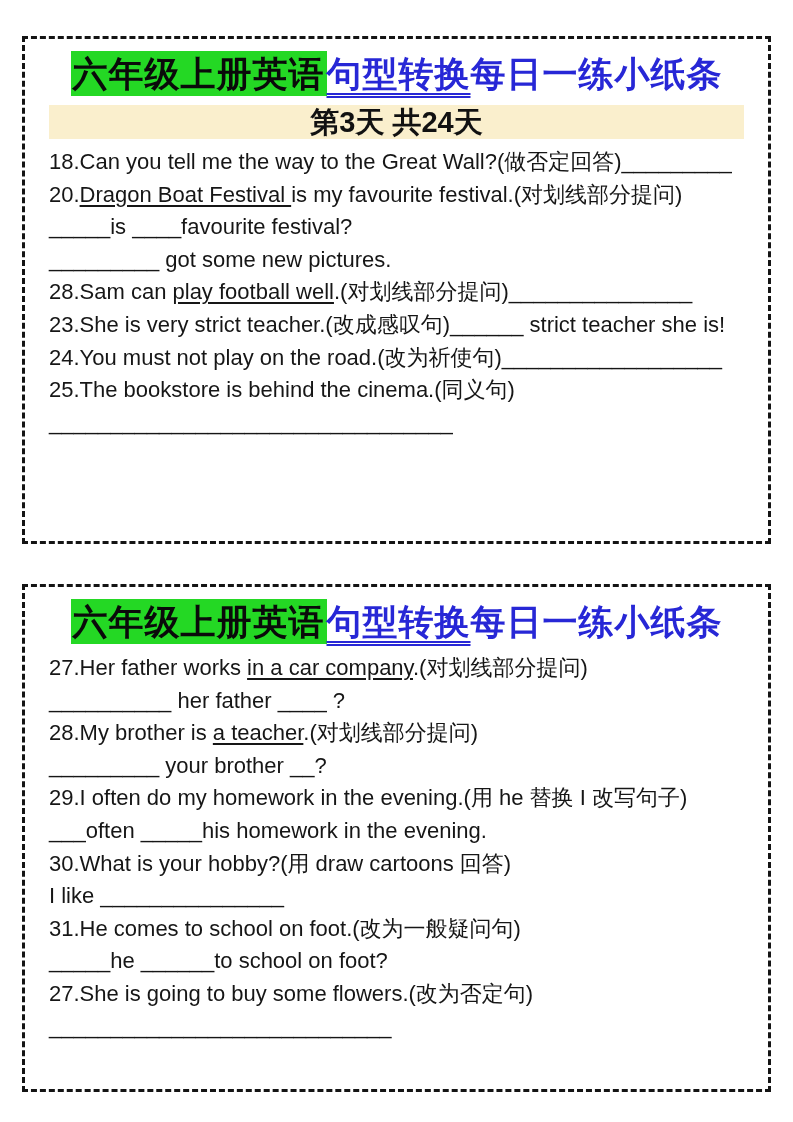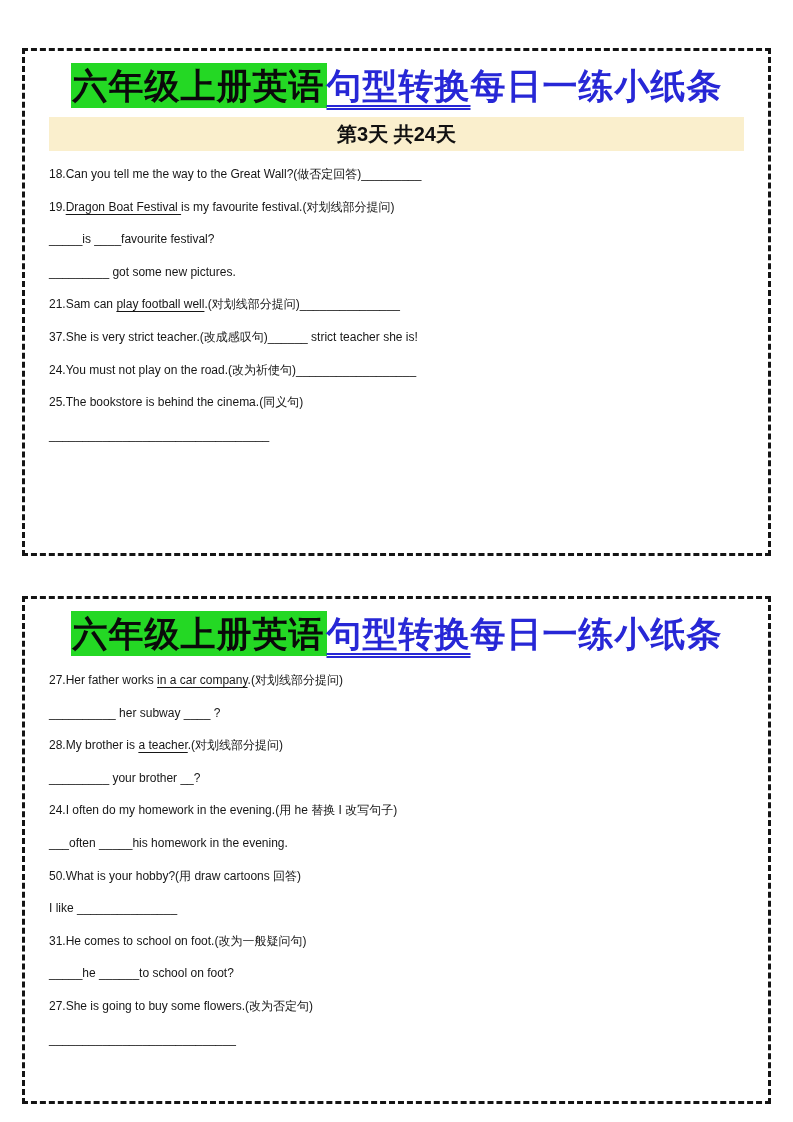--- a/index.html
+++ b/index.html
@@ -11,21 +11,21 @@
   }
   *{margin:0;padding:0;box-sizing:border-box;}
   html,body{background:#ffffff;}
   body{
     width:793px;height:1122px;
     font-family:"Liberation Sans","DejaVu Sans",sans-serif;
     color:var(--text);
   }
   .page{
     width:793px;height:1122px;
-    padding-top:48px;
+    padding-top:36px;
   }
   .card{
     width:749px;
     height:508px;
     margin:0 auto;
     border:3px dashed var(--border);
     padding:12px 24px 8px 24px;
     background:#ffffff;
   }
   .card + .card{margin-top:40px;}
@@ -50,27 +50,27 @@
     text-decoration-thickness:2px;
     text-underline-offset:7px;
   }
   .title-rest{color:var(--title-text);}
   .day-banner{
     margin-top:8px;
     background:var(--banner-bg);
     height:34px;
     line-height:34px;
     text-align:center;
-    font-size:20px;
+    font-size:29px;
     font-weight:700;
     color:#111;
   }
   .lines{margin-top:7px;}
   .line{
-    font-size:12px;
+    font-size:22px;
     line-height:32.6px;
     white-space:nowrap;
     color:var(--text);
   }
   .u{
     text-decoration-line:underline;
     text-decoration-color:var(--text);
     text-decoration-thickness:1.5px;
     text-underline-offset:3px;
     text-decoration:underline;
@@ -80,43 +80,43 @@
 <body>
 
 <div class="page">
   <div class="card">
     <div class="card-title">
       <span class="title-highlight">六年级上册英语</span><span class="title-underlined">句型转换</span><span class="title-rest">每日一练小纸条</span>
     </div>
     <div class="day-banner">第3天 共24天</div>
     <div class="lines">
         <div class="line"><span>18.Can you tell me the way to the Great Wall?(做否定回答)_________</span></div>
-        <div class="line"><span>19.</span><span class="u">Dragon Boat Festival </span><span>is my favourite festival.(对划线部分提问)</span></div>
+        <div class="line"><span>20.</span><span class="u">Dragon Boat Festival </span><span>is my favourite festival.(对划线部分提问)</span></div>
         <div class="line"><span>_____is ____favourite festival?</span></div>
         <div class="line"><span>_________ got some new pictures.</span></div>
-        <div class="line"><span>21.Sam can </span><span class="u">play football well</span><span>.(对划线部分提问)_______________</span></div>
-        <div class="line"><span>37.She is very strict teacher.(改成感叹句)______ strict teacher she is!</span></div>
+        <div class="line"><span>28.Sam can </span><span class="u">play football well</span><span>.(对划线部分提问)_______________</span></div>
+        <div class="line"><span>23.She is very strict teacher.(改成感叹句)______ strict teacher she is!</span></div>
         <div class="line"><span>24.You must not play on the road.(改为祈使句)__________________</span></div>
         <div class="line"><span>25.The bookstore is behind the cinema.(同义句)</span></div>
         <div class="line"><span>_________________________________</span></div>
       </div>
   </div>
 
   <div class="card">
     <div class="card-title">
       <span class="title-highlight">六年级上册英语</span><span class="title-underlined">句型转换</span><span class="title-rest">每日一练小纸条</span>
     </div>
     <div class="lines">
         <div class="line"><span>27.Her father works </span><span class="u">in a car company</span><span>.(对划线部分提问)</span></div>
-        <div class="line"><span>__________ her subway ____ ?</span></div>
+        <div class="line"><span>__________ her father ____ ?</span></div>
         <div class="line"><span>28.My brother is </span><span class="u">a teacher</span><span>.(对划线部分提问)</span></div>
         <div class="line"><span>_________ your brother __?</span></div>
-        <div class="line"><span>24.I often do my homework in the evening.(用 he 替换 I 改写句子)</span></div>
+        <div class="line"><span>29.I often do my homework in the evening.(用 he 替换 I 改写句子)</span></div>
         <div class="line"><span>___often _____his homework in the evening.</span></div>
-        <div class="line"><span>50.What is your hobby?(用 draw cartoons 回答)</span></div>
+        <div class="line"><span>30.What is your hobby?(用 draw cartoons 回答)</span></div>
         <div class="line"><span>I like _______________</span></div>
         <div class="line"><span>31.He comes to school on foot.(改为一般疑问句)</span></div>
         <div class="line"><span>_____he ______to school on foot?</span></div>
         <div class="line"><span>27.She is going to buy some flowers.(改为否定句)</span></div>
         <div class="line"><span>____________________________</span></div>
       </div>
   </div>
 </div>
 
 </body></html>

